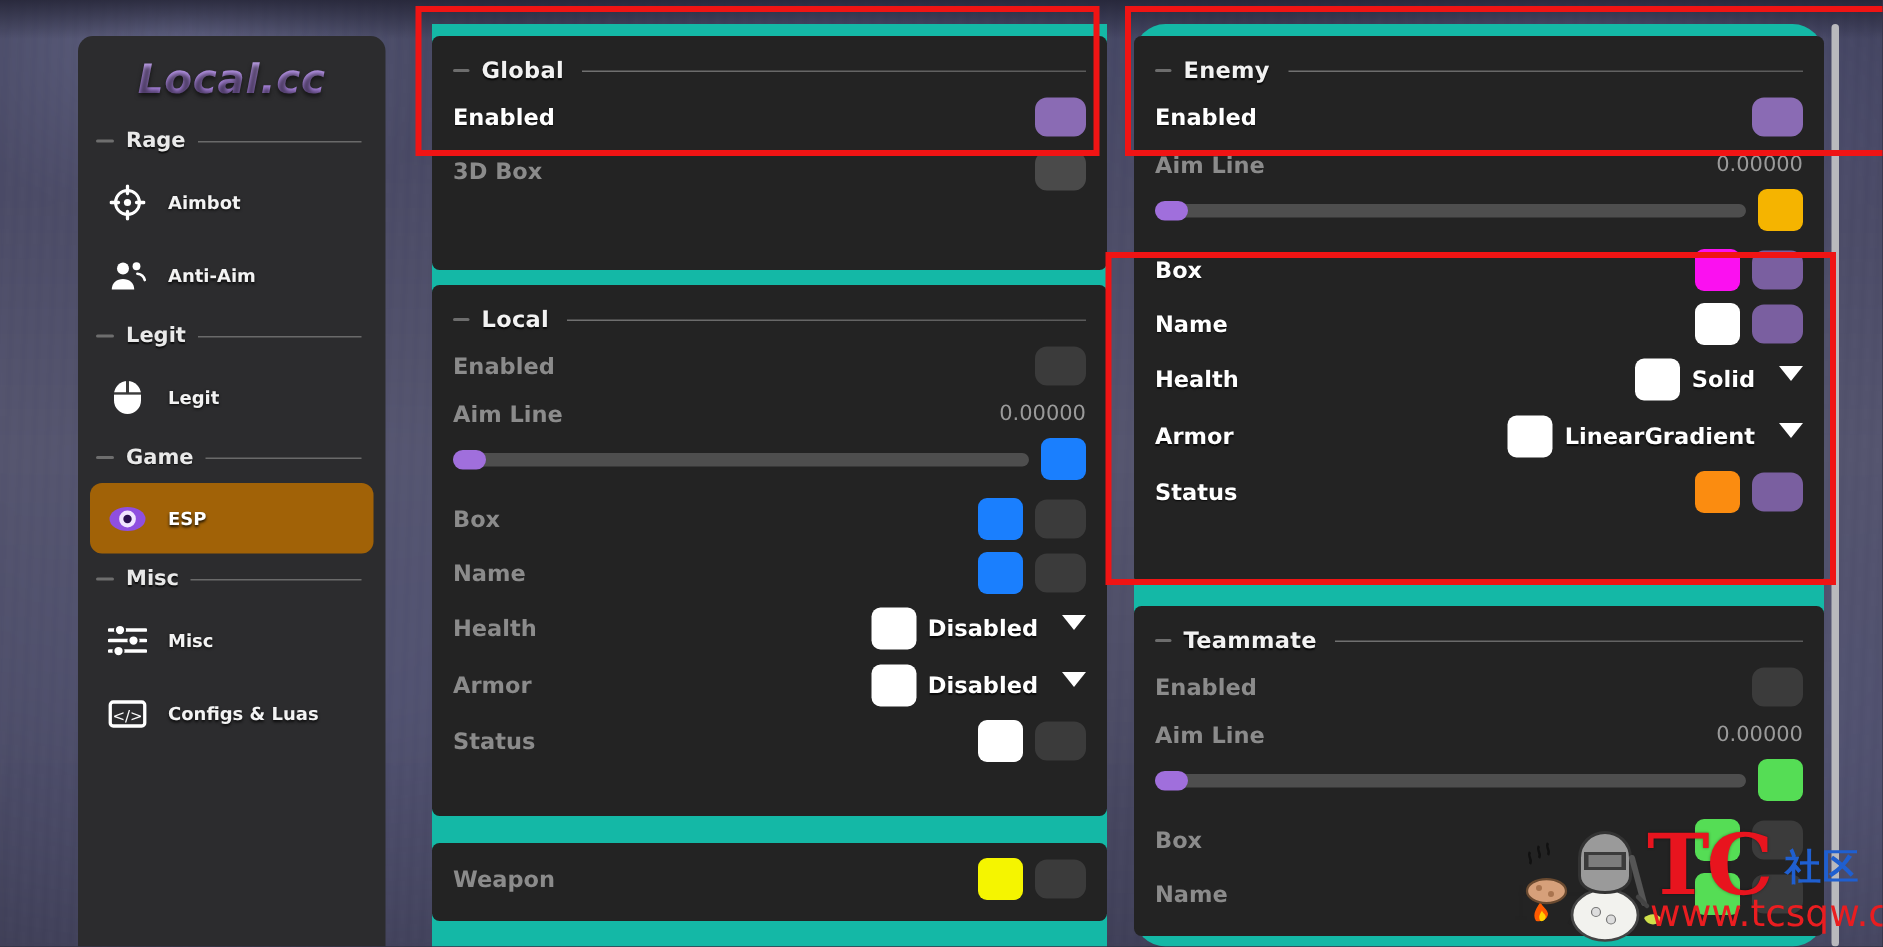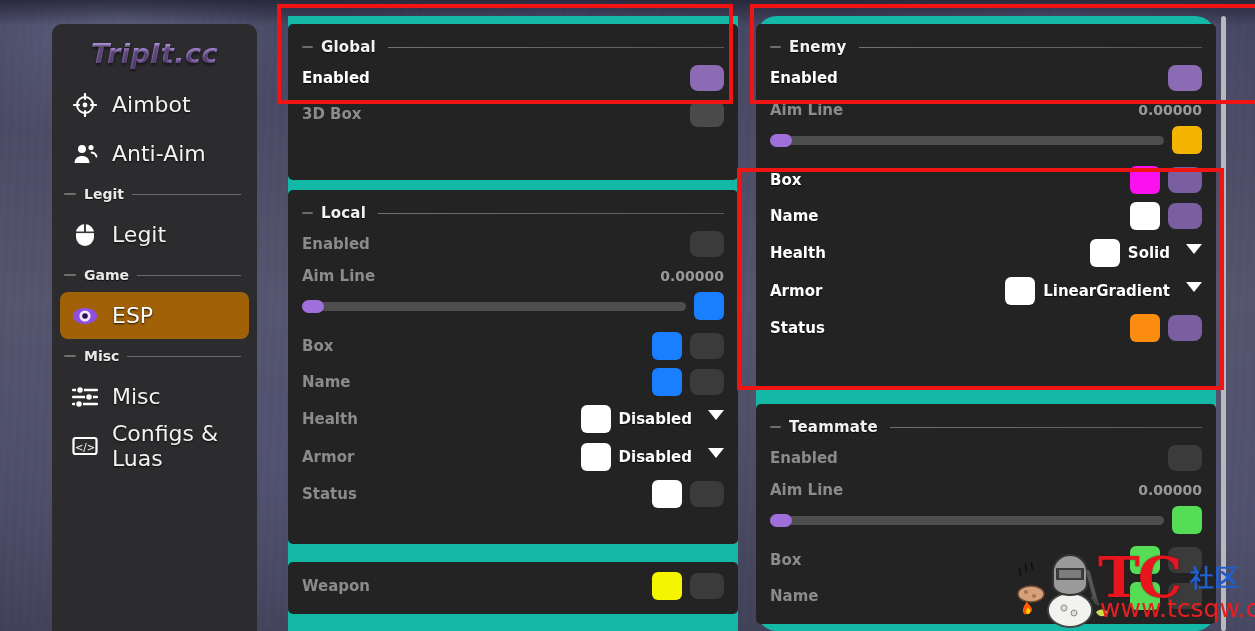--- a/index.html
+++ b/index.html
@@ -120,21 +120,21 @@
     border-radius: 5px;
   }
   .slider-knob {
     position: absolute; left: 0; top: -2px;
     width: 22px; height: 13px;
     border-radius: 7px;
     background: #a06fdc;
   }
   .value {
     font-size: 14px;
-    font-weight: bold;
+    font-weight: normal;
     color: #e8e8e8;
     text-shadow: 0 1px 1px rgba(0,0,0,.8);
   }
   .value.dim { color: #9a9a9a; text-shadow:none; }
 
   
   .dropdown {
     display: flex; align-items: flex-start; gap: 16px;
     flex: 0 0 auto;
   }
@@ -185,21 +185,21 @@
   .sb-sec .rule { flex: 1; height: 1px; background: #6a6a6a; }
 
   .sb-item {
     display: flex; align-items: center; gap: 14px;
     height: 47px;
     margin: 2px 8px;
     padding: 0 12px;
     border-radius: 8px;
   }
   .sb-item .lbl {
-    color: #f3f3f3; font-size: 22px; font-weight: normal;
+    color: #f3f3f3; font-size: 12px; font-weight: bold;
     text-shadow: 0 1px 2px rgba(0,0,0,.8);
   }
   .sb-item.active { background: #a16207; }
   .sb-item.active .lbl { color: #ffffff; text-shadow: 0 1px 2px rgba(0,0,0,.9); }
   .sb-ico { width: 26px; height: 26px; flex: 0 0 auto; display:flex; align-items:center; justify-content:center;}
   .sb-ico svg { display:block; }
 
   
   .redbox {
     position: absolute;
@@ -248,22 +248,27 @@
 </head>
 <body>
 
 <div id="root">
 
   <div class="bg"></div>
   <div class="bg-streaks"></div>
   <div class="bg-dark-top"></div>
 
   <div id="sidebar">
-    <div class="logo">TripIt.cc</div>
-
+    <div class="logo">Local.cc</div>
+
+    <div class="sb-sec">
+      <span class="dash"></span>
+      <span class="txt">Rage</span>
+      <span class="rule"></span>
+    </div>
 
     <div class="sb-item">
       <span class="sb-ico">
         <svg width="24" height="24" viewBox="0 0 24 24">
             <circle cx="12" cy="12" r="8" fill="none" stroke="#fff" stroke-width="2"></circle>
             <circle cx="12" cy="12" r="2.4" fill="#fff"></circle>
             <path d="M12 1v5M12 18v5M1 12h5M18 12h5" stroke="#fff" stroke-width="2.2" stroke-linecap="round"></path>
           </svg>
       </span>
       <span class="lbl">Aimbot</span>

